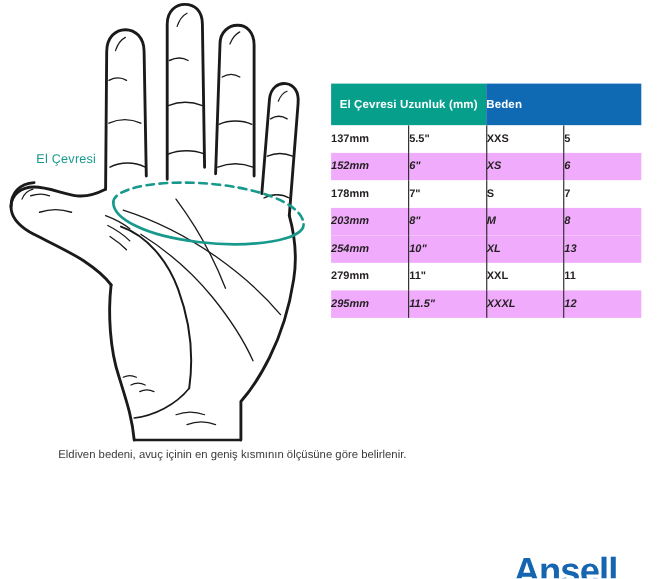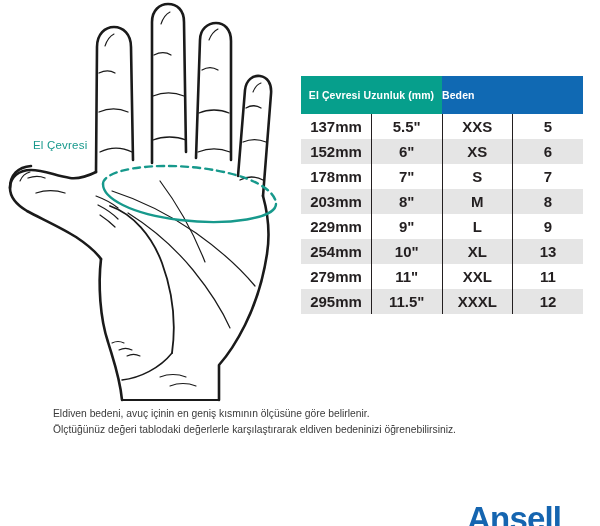--- a/index.html
+++ b/index.html
@@ -69,25 +69,25 @@
   .th-beden {
     background: #1069b3;
     color: #ffffff;
     font-size: 10.5px;
     font-weight: bold;
     height: 38px;
     text-align: left;
     letter-spacing: 0.1px;
   }
   .row-odd td { background: #ffffff; }
-  .row-even td { background: #e5e5e5; }
+  .row-even td { background: #f0abfc; font-style: italic; }
   #size-table tbody td {
     height: 25px;
-    text-align: center;
-    font-size: 15px;
+    text-align: left;
+    font-size: 10px;
     font-weight: bold;
     color: #231f20;
     vertical-align: middle;
   }
   .cell-mm { width: 100px; }
   .cell-in {
     width: 88px;
     border-left: 1.4px solid #231f20;
   }
   .cell-size {
@@ -247,26 +247,20 @@
         <td class="cell-in">7"</td>
         <td class="cell-size">S</td>
         <td class="cell-num">7</td>
       </tr>
       <tr class="row-even">
         <td class="cell-mm">203mm</td>
         <td class="cell-in">8"</td>
         <td class="cell-size">M</td>
         <td class="cell-num">8</td>
       </tr>
-      <tr class="row-odd">
-        <td class="cell-mm">229mm</td>
-        <td class="cell-in">9"</td>
-        <td class="cell-size">L</td>
-        <td class="cell-num">9</td>
-      </tr>
       <tr class="row-even">
         <td class="cell-mm">254mm</td>
         <td class="cell-in">10"</td>
         <td class="cell-size">XL</td>
         <td class="cell-num">13</td>
       </tr>
       <tr class="row-odd">
         <td class="cell-mm">279mm</td>
         <td class="cell-in">11"</td>
         <td class="cell-size">XXL</td>
@@ -276,21 +270,20 @@
         <td class="cell-mm">295mm</td>
         <td class="cell-in">11.5"</td>
         <td class="cell-size">XXXL</td>
         <td class="cell-num">12</td>
       </tr>
     </tbody>
   </table>
 
   <div id="footnote">
     <div>Eldiven bedeni, avuç içinin en geniş kısmının ölçüsüne göre belirlenir.</div>
-    <div>Ölçtüğünüz değeri tablodaki değerlerle karşılaştırarak eldiven bedeninizi öğrenebilirsiniz.</div>
   </div>
 
   <div id="ansell-logo">
     <svg viewBox="0 0 116 40" xmlns="http://www.w3.org/2000/svg">
       <text class="logo-word" x="0" y="27">Ansell</text>
       <path d="M2 35 C22 30 46 37 70 35 C86 34 100 31 114 28
                C100 34 86 38 70 39 C46 40.5 22 38 2 35 Z" fill="#2e9c6e"></path>
     </svg>
   </div>
 

